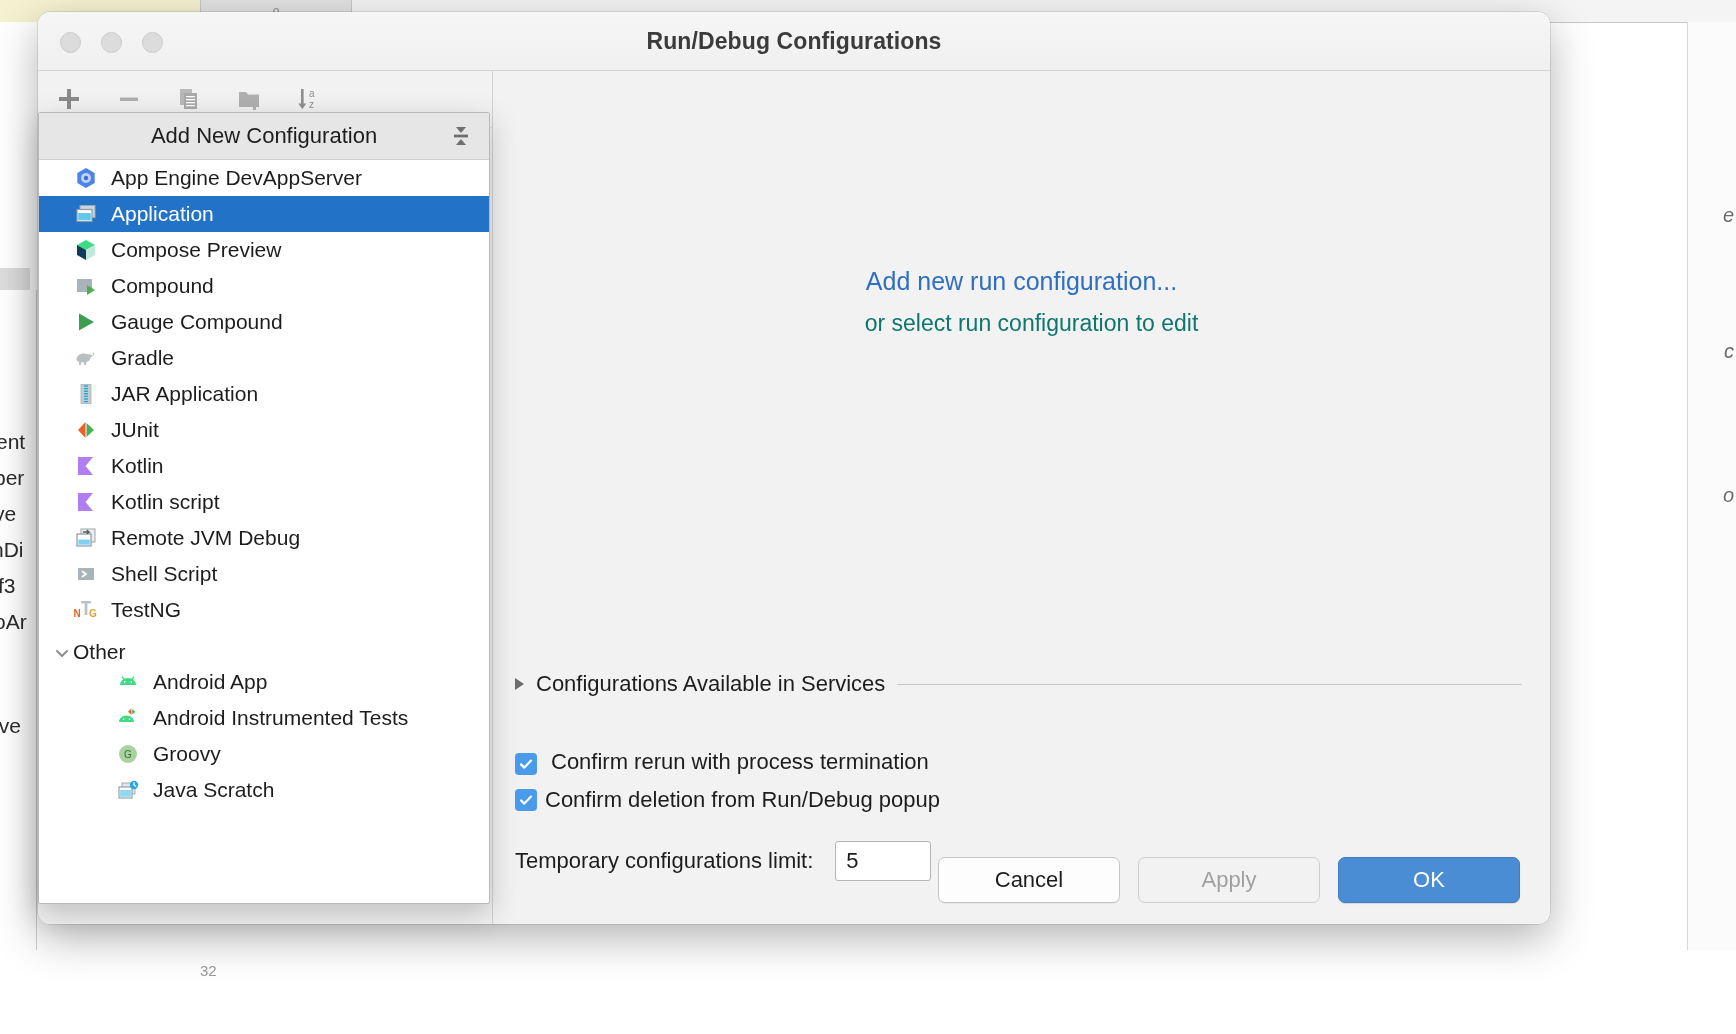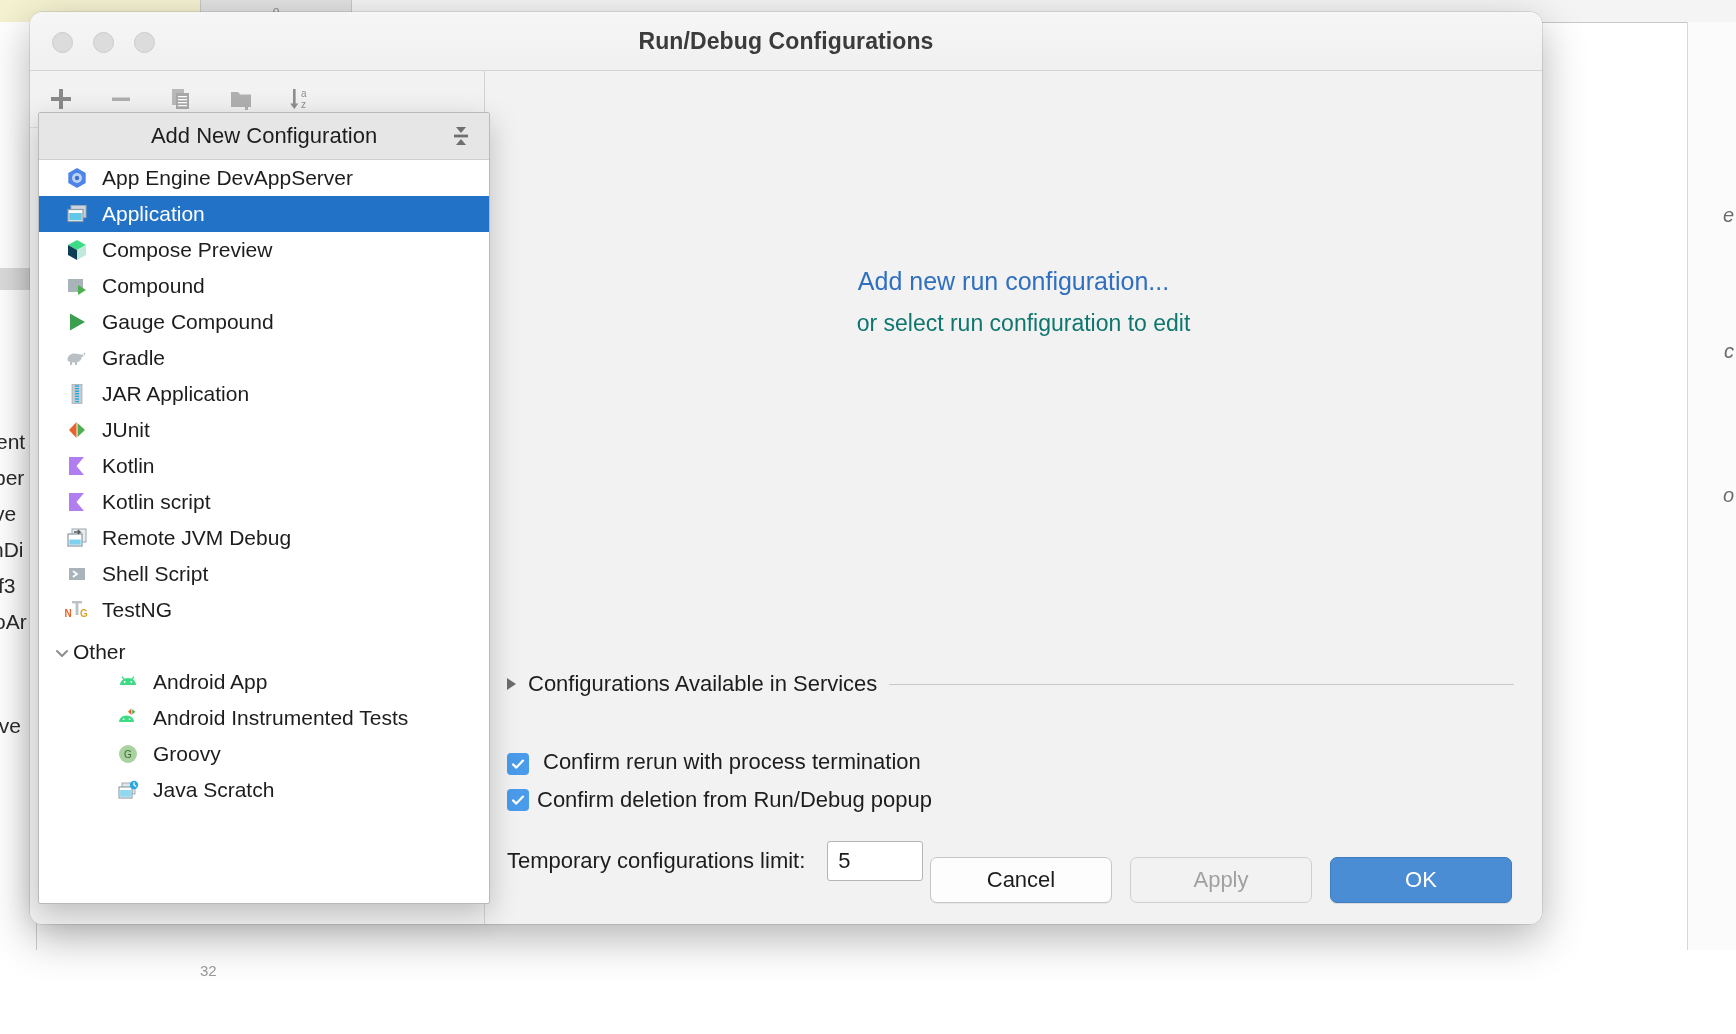--- a/index.html
+++ b/index.html
@@ -22,21 +22,21 @@
   .bg-frag { position:absolute; font-size:21px; color:#2b2b2b; white-space:nowrap; font-family:"Liberation Sans", sans-serif; }
   .bg-right-edge { position:absolute; right:0; top:22px; width:48px; bottom:0; background:#fbfbfb; border-left:1px solid #d8d8d8; }
   .bg-right-frag { position:absolute; right:2px; font-size:20px; color:#6b6b6b; font-style:italic; }
   .bg-bottom { position:absolute; left:0; bottom:0; width:1736px; height:84px; background:#ffffff; }
   .bg-num { position:absolute; font-size:15px; color:#999; }
   .bg-shadowbox { position:absolute; left:0; top:268px; width:30px; height:28px; background:#dcdcdc; }
 
   
   .dialog {
     position: absolute;
-    left: 30px; top: 12px;
+    left: 38px; top: 12px;
     width: 1512px; height: 912px;
     background: #f2f2f2;
     border-radius: 12px;
     box-shadow: 0 14px 44px rgba(0,0,0,0.30), 0 0 0 0.5px rgba(0,0,0,0.18);
     overflow: hidden;
   }
   .titlebar {
     position: relative; height: 58px;
     background: linear-gradient(#f6f6f6, #f0f0f0);
     border-bottom: 1px solid #d5d5d5;
@@ -86,21 +86,21 @@
     position:absolute; left:38px; top:112px; width:450px; height:790px;
     background:#ffffff; border:1px solid #b9b9b9; border-radius:2px;
     box-shadow: 0 10px 30px rgba(0,0,0,0.22);
     overflow:hidden; z-index: 30;
   }
   .popup-head { height:46px; background:#e6e6e6; border-bottom:1px solid #cfcfcf;
                 display:flex; align-items:center; justify-content:center; position:relative; }
   .popup-title { font-size:22px; color:#1d1d1d; }
   .collapse-ic { position:absolute; right:14px; top:9px; width:28px; height:28px; }
   .plist { position:relative; }
-  .pitem { height:36px; display:flex; align-items:center; padding-left:25px; gap:12px; font-size:21px; color:#1d1d1d; white-space:nowrap; }
+  .pitem { height:36px; display:flex; align-items:center; padding-left:34px; gap:12px; font-size:21px; color:#1d1d1d; white-space:nowrap; }
   .pitem.sel { background:#2272c8; color:#ffffff; }
   .pitem.group { padding-left:12px; gap:0;align-items:flex-end; }
   .pitem.child { padding-left:76px; }
   .pic { width:26px; height:26px; display:flex; align-items:center; justify-content:center; flex:0 0 26px; }
   .pic svg { display:block; }
   .chev { width:22px; height:22px; display:flex; align-items:center; justify-content:center; }
 </style>
 </head>
 <body>
 

